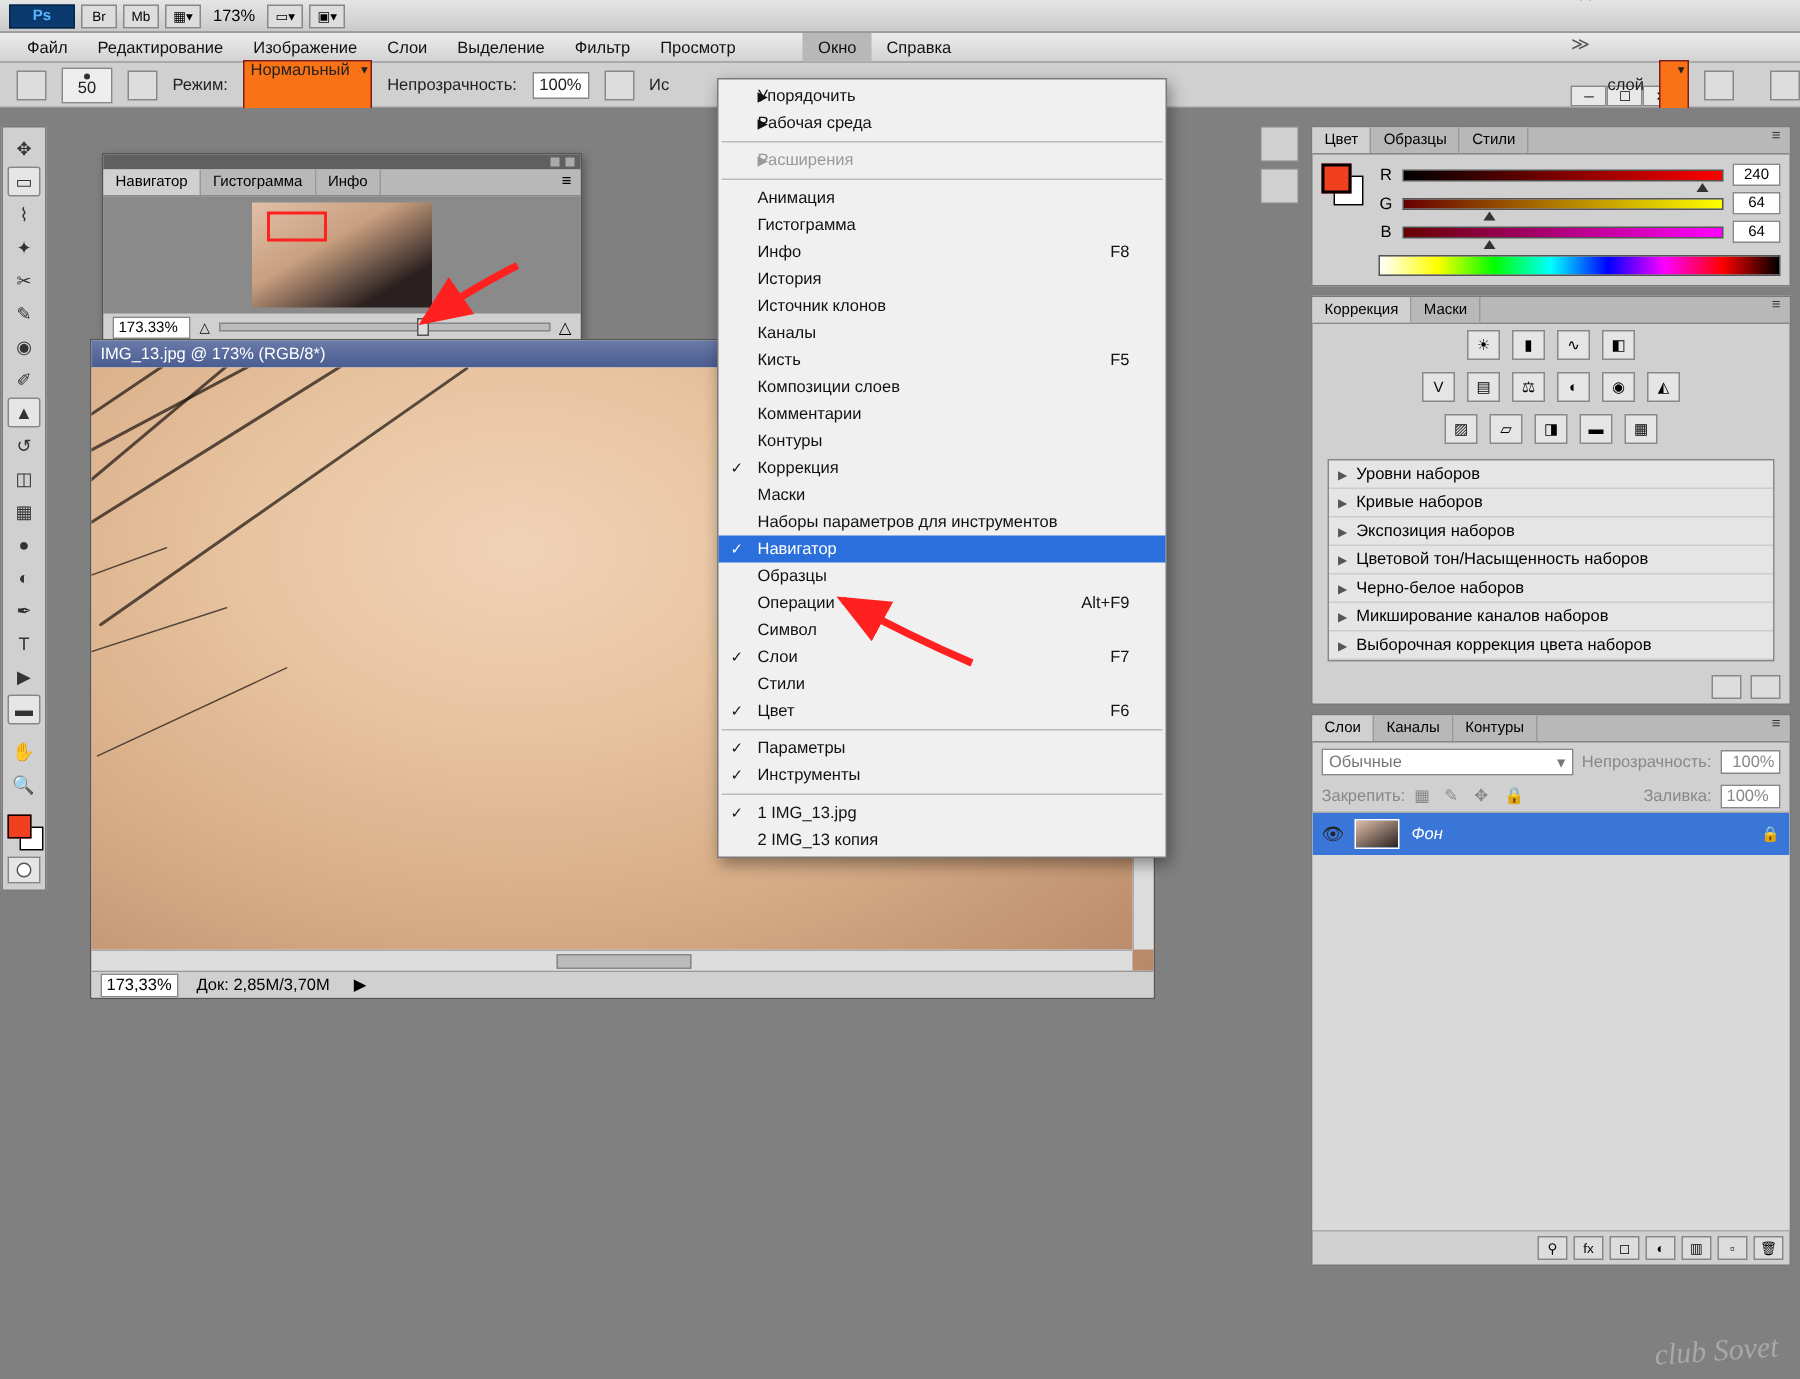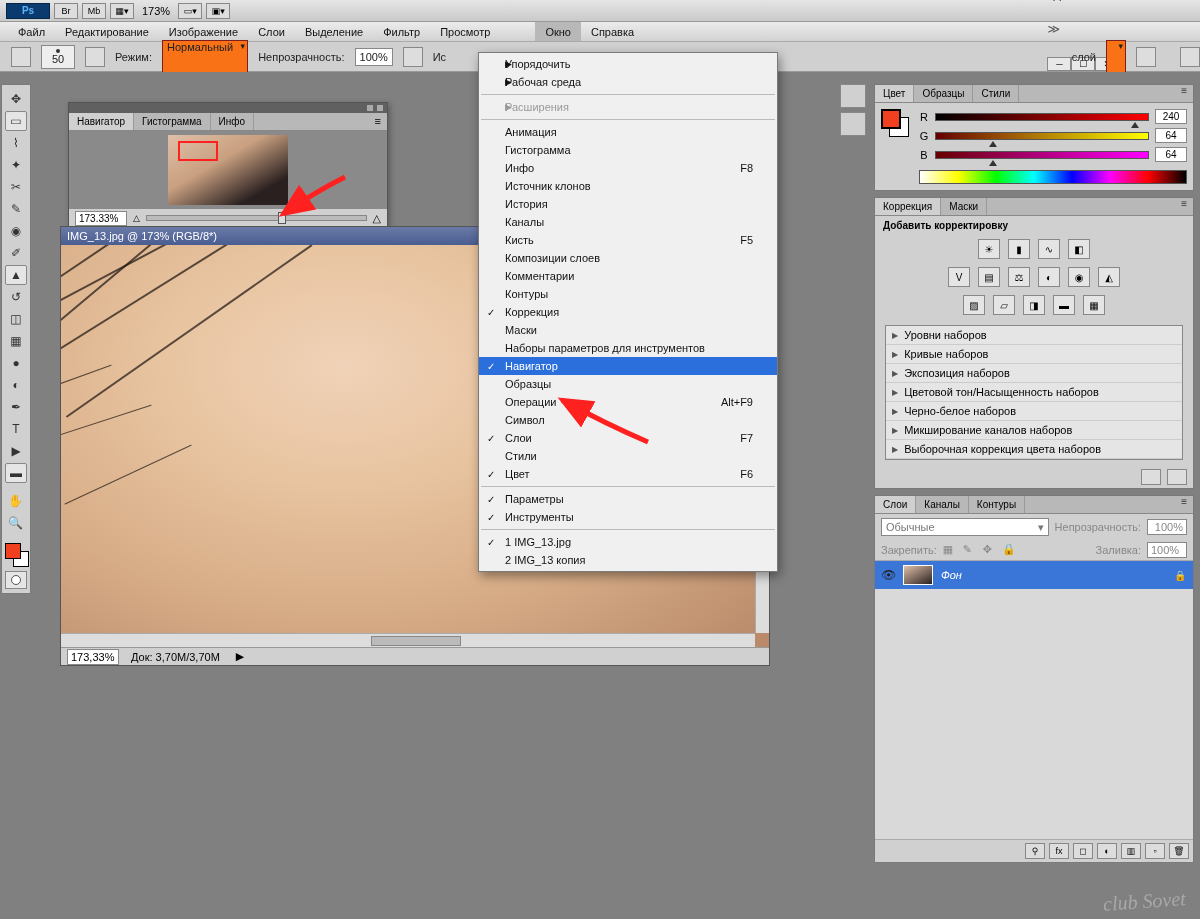--- a/index.html
+++ b/index.html
@@ -283,21 +283,21 @@
       <div class="hair" style="left:130px; top:200px; transform:rotate(65deg); height:140px; width:1px"></div>
     </div>
     <div class="vscroll">
         <div class="thumb-bar"></div>
       </div>
     <div class="hscroll">
         <div class="thumb-bar"></div>
       </div>
     <div class="status">
       <div class="pct-input">173,33%</div>
-      <span>Док: 3,70M/3,70M</span>
+      <span>Док: 2,85M/3,70M</span>
       <span style="margin-left:4px">▶</span>
     </div>
   </div>
 
   <div class="menu-drop">
     <div class="mi">
         <span>Упорядочить</span>
         <span class="arrow">▶</span>
       </div>
     <div class="mi">
@@ -314,24 +314,24 @@
         <span>Анимация</span>
       </div>
     <div class="mi">
         <span>Гистограмма</span>
       </div>
     <div class="mi">
         <span>Инфо</span>
         <span class="shortcut">F8</span>
       </div>
     <div class="mi">
+        <span>История</span>
+      </div>
+    <div class="mi">
         <span>Источник клонов</span>
-      </div>
-    <div class="mi">
-        <span>История</span>
       </div>
     <div class="mi">
         <span>Каналы</span>
       </div>
     <div class="mi">
         <span>Кисть</span>
         <span class="shortcut">F5</span>
       </div>
     <div class="mi">
         <span>Композиции слоев</span>
@@ -454,21 +454,20 @@
       </div>
       <div class="spectrum"></div>
     </div>
 
     <div class="panel adjust-panel">
       <div class="tabs">
         <div class="tab active">Коррекция</div>
         <div class="tab">Маски</div>
         <div class="burger">≡</div>
       </div>
-      <div class="hdr-txt">Добавить корректировку</div>
       <div class="icon-grid">
         <div class="aic">☀</div>
         <div class="aic">▮</div>
         <div class="aic">∿</div>
         <div class="aic">◧</div>
       </div>
       <div class="icon-grid">
         <div class="aic">V</div>
         <div class="aic">▤</div>
         <div class="aic">⚖</div>

